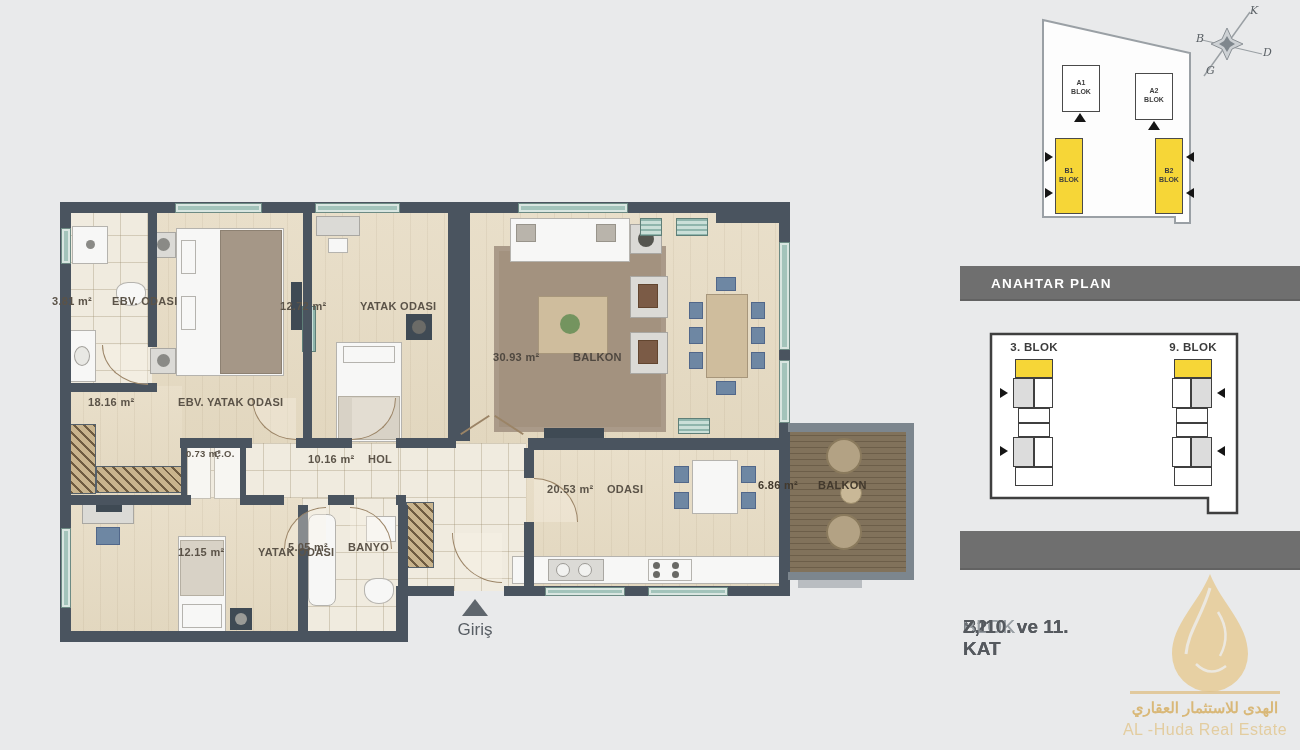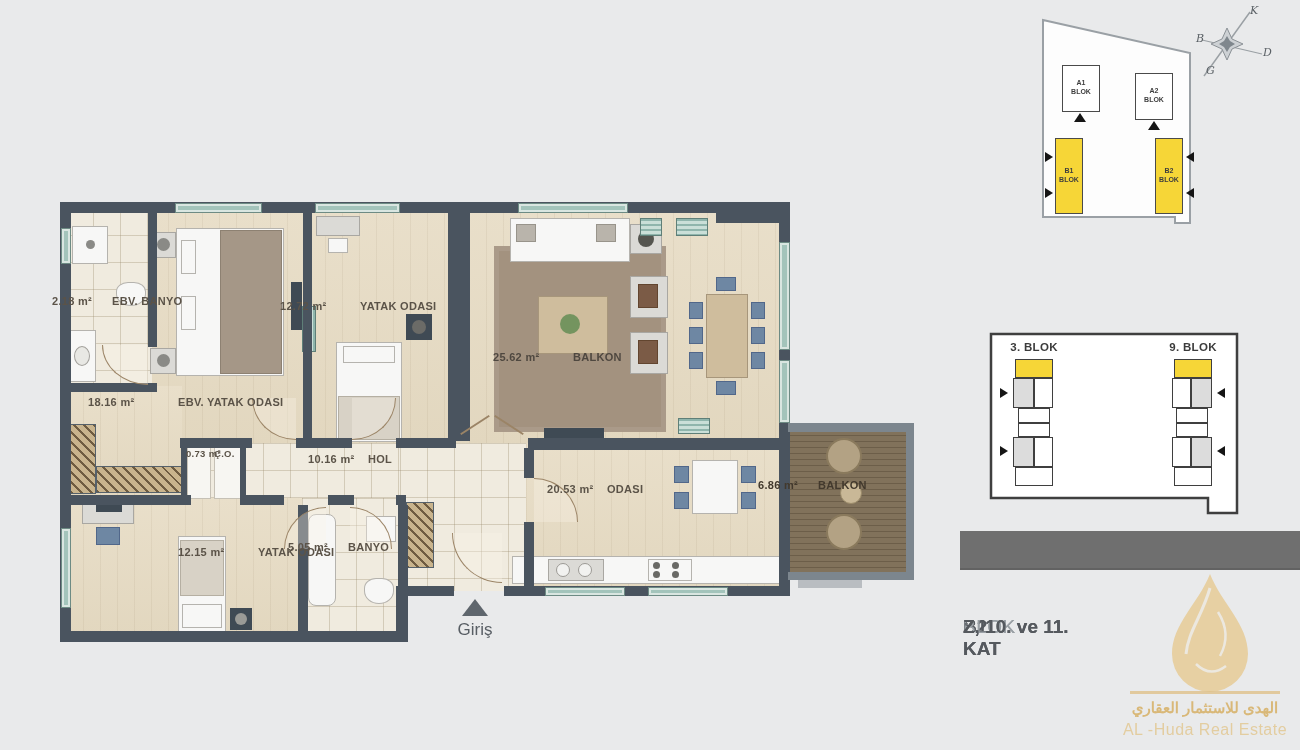--- a/index.html
+++ b/index.html
@@ -208,34 +208,34 @@
   <div class="door bl" style="left:252px;top:398px;width:44px;height:42px;"></div>
   <div class="door br" style="left:352px;top:398px;width:44px;height:42px;"></div>
   <div style="left:458px;top:424px;width:34px;height:2px;background:#9b8466;transform:rotate(-33deg);"></div>
   <div style="left:492px;top:424px;width:34px;height:2px;background:#9b8466;transform:rotate(33deg);"></div>
   <div class="door tr" style="left:350px;top:507px;width:42px;height:42px;"></div>
   <div class="door tl" style="left:284px;top:507px;width:42px;height:42px;"></div>
   <div class="door tr" style="left:534px;top:478px;width:44px;height:44px;"></div>
   <div class="door bl" style="left:452px;top:533px;width:50px;height:50px;"></div>
 
   <div class="lbl" style="left:52px;top:294px;width:120px;">
-    <span>EBV. BANYO</span>
-    <span class="area">2.18 m²</span>
+    <span>EBV. ODASI</span>
+    <span class="area">3.81 m²</span>
   </div>
   <div class="lbl" style="left:88px;top:395px;width:180px;">
     <span>EBV. YATAK ODASI</span>
     <span class="area">18.16 m²</span>
   </div>
   <div class="lbl" style="left:280px;top:299px;width:160px;">
     <span>YATAK ODASI</span>
     <span class="area">12.72 m²</span>
   </div>
   <div class="lbl" style="left:493px;top:350px;width:160px;color:#4f4840;">
     <span>BALKON</span>
-    <span class="area">25.62 m²</span>
+    <span class="area">30.93 m²</span>
   </div>
   <div class="lbl small" style="left:186px;top:448px;width:56px;">
     <span>Ç.O.</span>
     <span class="area">0.73 m²</span>
   </div>
   <div class="lbl" style="left:308px;top:452px;width:120px;">
     <span>HOL</span>
     <span class="area">10.16 m²</span>
   </div>
   <div class="lbl" style="left:178px;top:545px;width:160px;">
@@ -284,20 +284,23 @@
     <line x1="24" y1="76" x2="70" y2="12" stroke="#9aa0a4" stroke-width="1.5"></line>
     <line x1="22" y1="40" x2="82" y2="54" stroke="#9aa0a4" stroke-width="1.2"></line>
     <polygon points="47,28 52,39 63,44 52,49 47,60 42,49 31,44 42,39" fill="#cdd1d4" stroke="#8b9196" stroke-width="1"></polygon>
     <polygon points="47,36 50,41 55,44 50,47 47,52 44,47 39,44 44,41" fill="#7f878d"></polygon>
   </svg>
   <div class="compass-letter" style="left:1250px;top:4px;">K</div>
   <div class="compass-letter" style="left:1196px;top:32px;">B</div>
   <div class="compass-letter" style="left:1263px;top:46px;">D</div>
   <div class="compass-letter" style="left:1206px;top:64px;">G</div>
 
+  <div class="bar" style="left:960px;top:266px;width:340px;height:35px;">
+    <span>ANAHTAR PLAN</span>
+  </div>
 
   <svg style="left:985px;top:330px;" width="260" height="190" viewBox="0 0 260 190">
     <polygon points="6,4 252,4 252,183 223,183 223,168 6,168" fill="#ffffff" stroke="#3f3f3f" stroke-width="2.5"></polygon>
   </svg>
   <div class="kp-lbl" style="left:994px;top:341px;width:80px;">3. BLOK</div>
   <div class="kp-lbl" style="left:1153px;top:341px;width:80px;">9. BLOK</div>
 
   <div class="kcell y" style="left:1015px;top:359px;width:38px;height:19px;"></div>
   <div class="kcell g" style="left:1013px;top:378px;width:21px;height:30px;"></div>
   <div class="kcell" style="left:1034px;top:378px;width:19px;height:30px;"></div>

